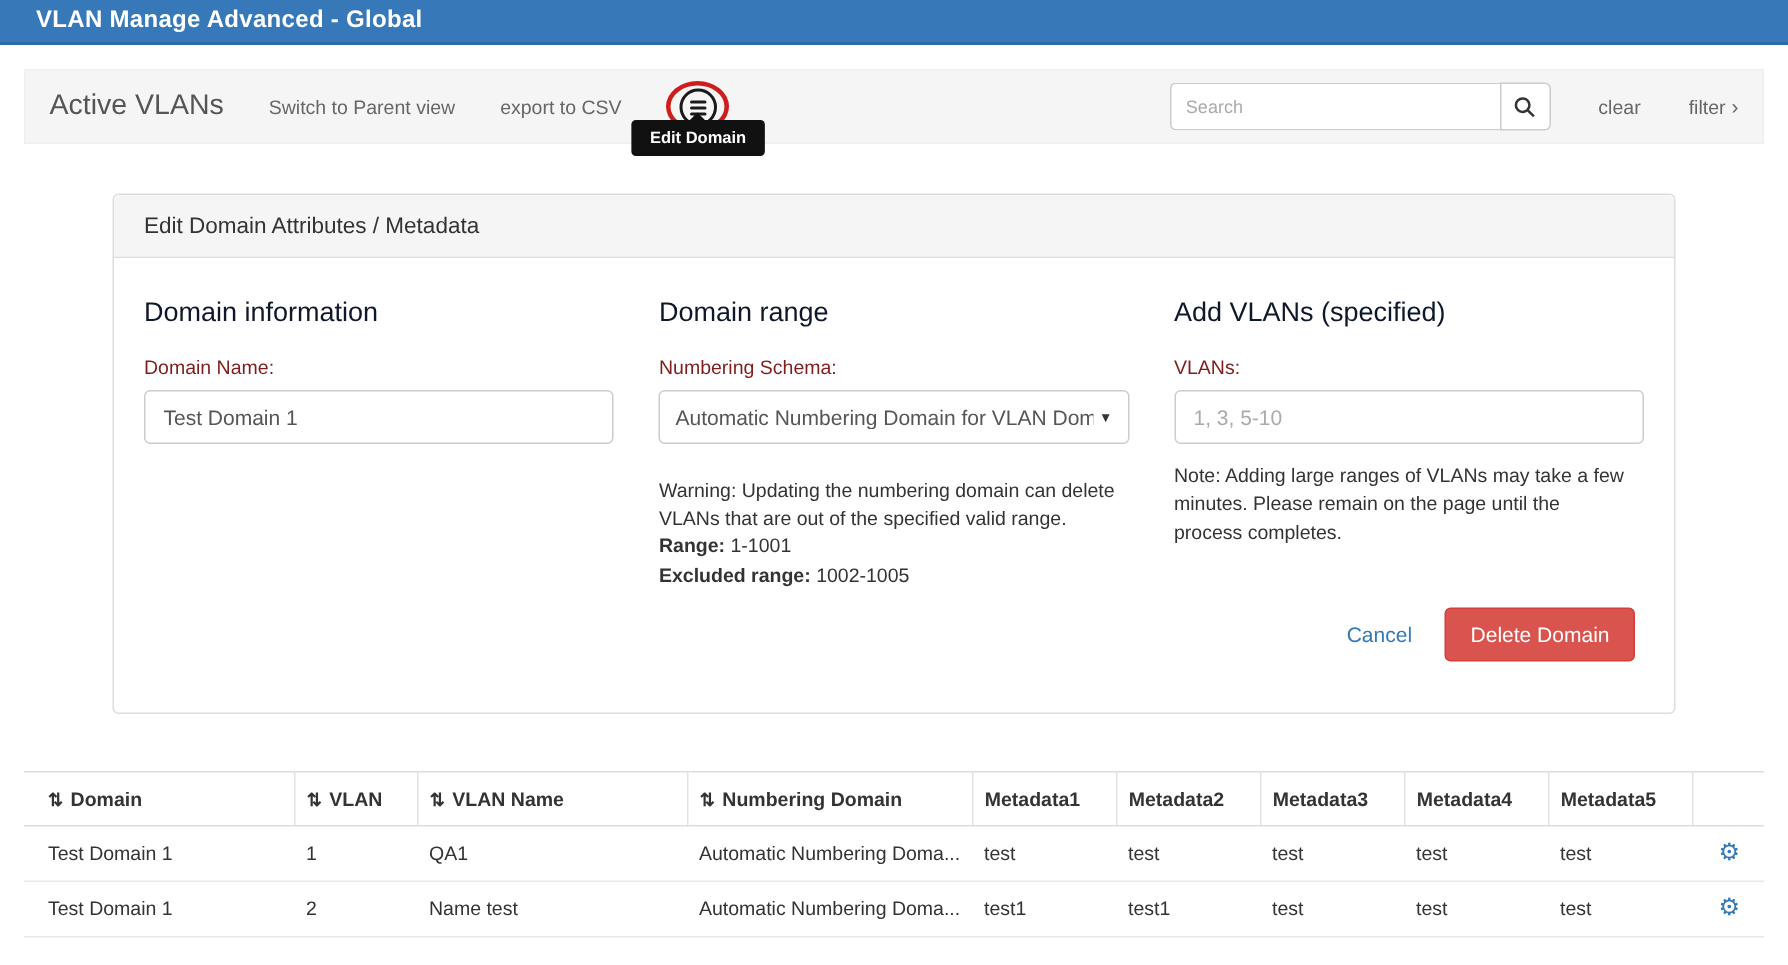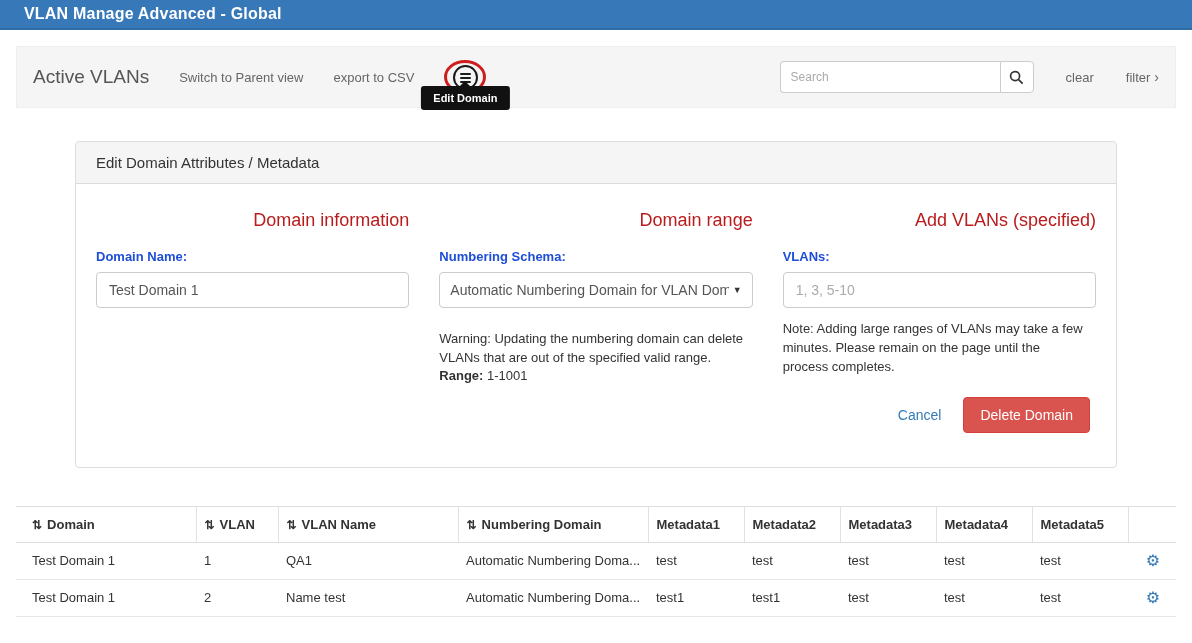--- a/index.html
+++ b/index.html
@@ -24,21 +24,21 @@
   .app-header .title {
     color: #ffffff;
     font-size: 16px;
     font-weight: 600;
     letter-spacing: .2px;
   }
 
   
   .toolbar {
     margin: 16px 16px 0;
-    height: 62px;
+    height: 50px;
     background: #f5f5f5;
     border: 1px solid #efefef;
     display: flex;
     align-items: center;
     padding: 0 16px;
   }
   .toolbar .page-title {
     font-size: 19px;
     color: #555;
     margin-right: 30px;
@@ -137,22 +137,22 @@
     background: #f5f5f5;
     border-bottom: 1px solid #ddd;
     border-radius: 4px 4px 0 0;
     padding: 12px 20px;
     font-size: 15px;
     color: #333;
   }
   .panel-body { padding: 26px 20px 34px; }
   .cols { display: flex; gap: 30px; }
   .col { flex: 1; min-width: 0; }
-  .section-heading { font-size: 18px; color: #b91c1c; font-weight: 400; margin-bottom: 18px; text-align: right; }
-  .field-label { font-size: 13px; font-weight: bold; color: #1d4ed8; margin-bottom: 8px; }
+  .section-heading { font-size: 18px; color: #0f172a; font-weight: 400; margin-bottom: 18px; }
+  .field-label { font-size: 13px; font-weight: normal; color: #7f1d1d; margin-bottom: 8px; }
   .text-input {
     width: 100%; height: 36px;
     border: 1px solid #ccc;
     border-radius: 4px;
     padding: 0 12px;
     font-size: 14px;
     color: #555;
     outline: none;
     background: #fff;
     font-family: "Liberation Sans", sans-serif;
@@ -281,20 +281,24 @@
         <div class="section-heading">Domain range</div>
         <div class="field-label">Numbering Schema:</div>
         <div class="select-box">
           <span class="sel-text">Automatic Numbering Domain for VLAN Doma</span>
           <span class="caret">▼</span>
         </div>
         <div class="warning-text">Warning: Updating the numbering domain can delete VLANs that are out of the specified valid range.</div>
         <div class="range-line">
           <b>Range:</b>
           <span>1-1001</span>
+        </div>
+        <div class="range-line">
+          <b>Excluded range:</b>
+          <span>1002-1005</span>
         </div>
       </div>
 
       <div class="col">
         <div class="section-heading">Add VLANs (specified)</div>
         <div class="field-label">VLANs:</div>
         <input type="text" class="text-input" placeholder="1, 3, 5-10" style="">
         <div class="note-text">Note: Adding large ranges of VLANs may take a few minutes. Please remain on the page until the process completes.</div>
       </div>
     </div>

